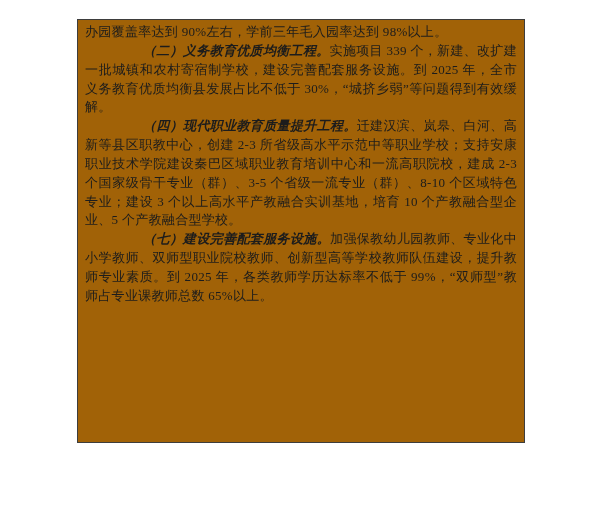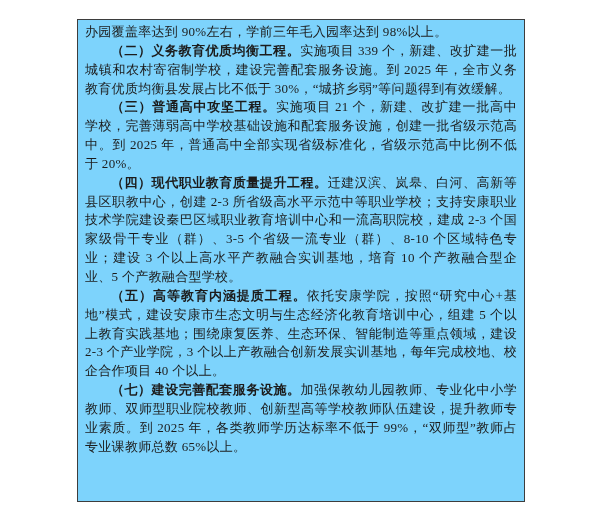--- a/index.html
+++ b/index.html
@@ -10,53 +10,53 @@
   }
   .canvas {
     position: relative;
     width: 600px; height: 519px;
     background: #ffffff;
     overflow: hidden;
   }
   .doc-box {
     position: absolute;
     left: 77px; top: 19px;
-    width: 448px; height: 483px;
+    width: 448px; height: 424px;
     border: 1px solid #3d3d3d;
-    background: #7dd3fc;
+    background: #a16207;
     padding: 3px 7px 4px 7px;
     color: #1c1c1c;
     font-size: 13px;
     line-height: 18.85px;
     letter-spacing: 0.3px;
     overflow: hidden;
   }
   .para {
     text-align: justify;
     text-justify: inter-ideograph;
     text-indent: 2em;
   }
   .para.first { text-indent: 0; }
   .heading {
     font-weight: 700;
+    font-style: italic; 
+    margin-left: 32px;
   }
 </style>
 </head>
 <body>
 
 <div class="canvas">
   <div class="doc-box">
 
     <p class="para first"><span class="body-text">办园覆盖率达到 90%左右，学前三年毛入园率达到 98%以上。</span></p>
 
     <p class="para"><span class="heading">（二）义务教育优质均衡工程。</span><span class="body-text">实施项目 339 个，新建、改扩建一批城镇和农村寄宿制学校，建设完善配套服务设施。到 2025 年，全市义务教育优质均衡县发展占比不低于 30%，“城挤乡弱”等问题得到有效缓解。</span></p>
 
-    <p class="para"><span class="heading">（三）普通高中攻坚工程。</span><span class="body-text">实施项目 21 个，新建、改扩建一批高中学校，完善薄弱高中学校基础设施和配套服务设施，创建一批省级示范高中。到 2025 年，普通高中全部实现省级标准化，省级示范高中比例不低于 20%。</span></p>
 
     <p class="para"><span class="heading">（四）现代职业教育质量提升工程。</span><span class="body-text">迁建汉滨、岚皋、白河、高新等县区职教中心，创建 2-3 所省级高水平示范中等职业学校；支持安康职业技术学院建设秦巴区域职业教育培训中心和一流高职院校，建成 2-3 个国家级骨干专业（群）、3-5 个省级一流专业（群）、8-10 个区域特色专业；建设 3 个以上高水平产教融合实训基地，培育 10 个产教融合型企业、5 个产教融合型学校。</span></p>
 
-    <p class="para"><span class="heading">（五）高等教育内涵提质工程。</span><span class="body-text">依托安康学院，按照“研究中心+基地”模式，建设安康市生态文明与生态经济化教育培训中心，组建 5 个以上教育实践基地；围绕康复医养、生态环保、智能制造等重点领域，建设 2-3 个产业学院，3 个以上产教融合创新发展实训基地，每年完成校地、校企合作项目 40 个以上。</span></p>
 
 
     <p class="para"><span class="heading">（七）建设完善配套服务设施。</span><span class="body-text">加强保教幼儿园教师、专业化中小学教师、双师型职业院校教师、创新型高等学校教师队伍建设，提升教师专业素质。到 2025 年，各类教师学历达标率不低于 99%，“双师型”教师占专业课教师总数 65%以上。</span></p>
 
   </div>
 </div>
 
 </body></html>

